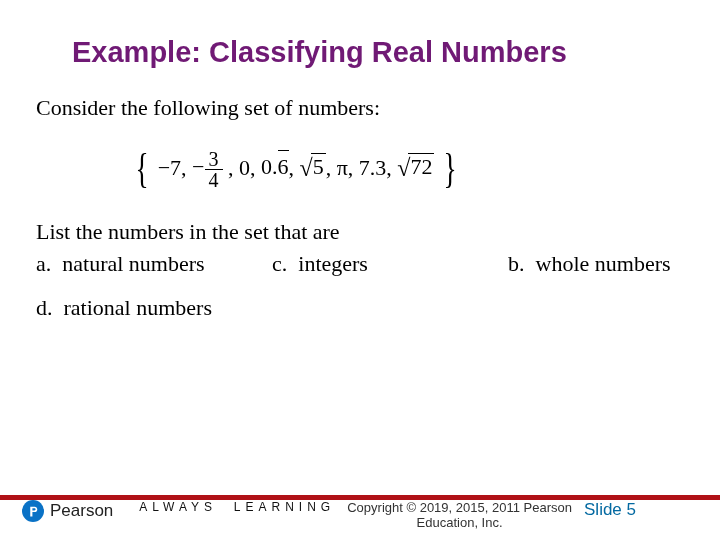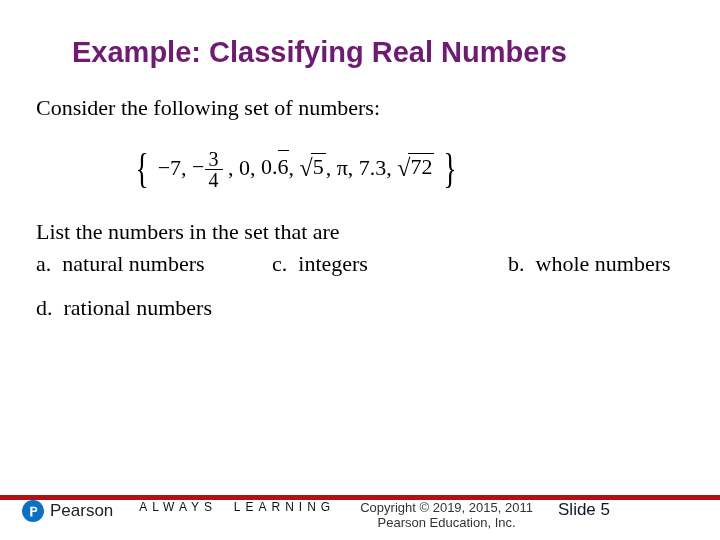--- a/index.html
+++ b/index.html
@@ -22,21 +22,21 @@
   .opts{display:grid;grid-template-columns:236px 236px 1fr;row-gap:14px;margin-top:2px;font-size:22px}
   .opts span[data-bind]{white-space:nowrap}
   .accent{position:absolute;left:0;bottom:52px;width:720px;height:5px;background:#b01116}
   .footer{position:absolute;left:0;bottom:0;width:636px;height:52px;display:flex;align-items:flex-start;font-family:Arial,Helvetica,sans-serif}
   .plogo{display:flex;align-items:center;margin-left:22px}
   .pcirc{width:22px;height:22px;border-radius:50%;background:#0a72c6;display:flex;align-items:center;justify-content:center;margin-right:6px}
   .pcirc svg{width:13px;height:13px}
   .pword{font-size:17px;color:#222}
   .tag{margin-left:26px;font-size:12px;letter-spacing:5px;color:#111}
   .copy{flex:1;text-align:center;font-size:13px;color:#333}
-  .slidenum{margin-right:26px;font-size:17px;color:#0f172a}
+  .slidenum{font-size:17px;color:#0369a1}
 </style>
 </head>
 <body>
 
 <div class="slide">
   <h1 data-bind="title">Example: Classifying Real Numbers</h1>
 
   <div class="body">
     <div class="intro" data-bind="intro">Consider the following set of numbers:</div>
 

